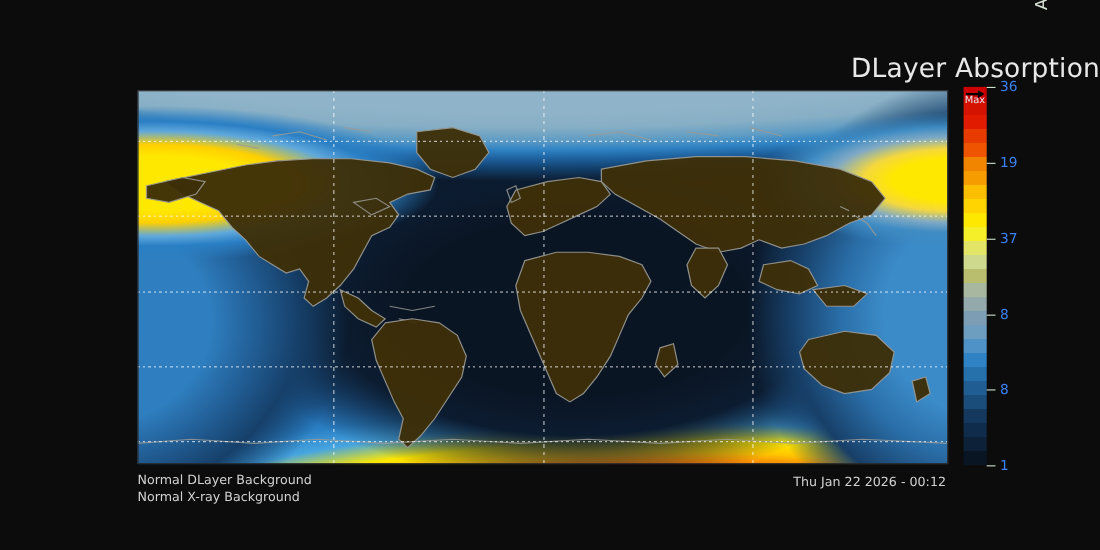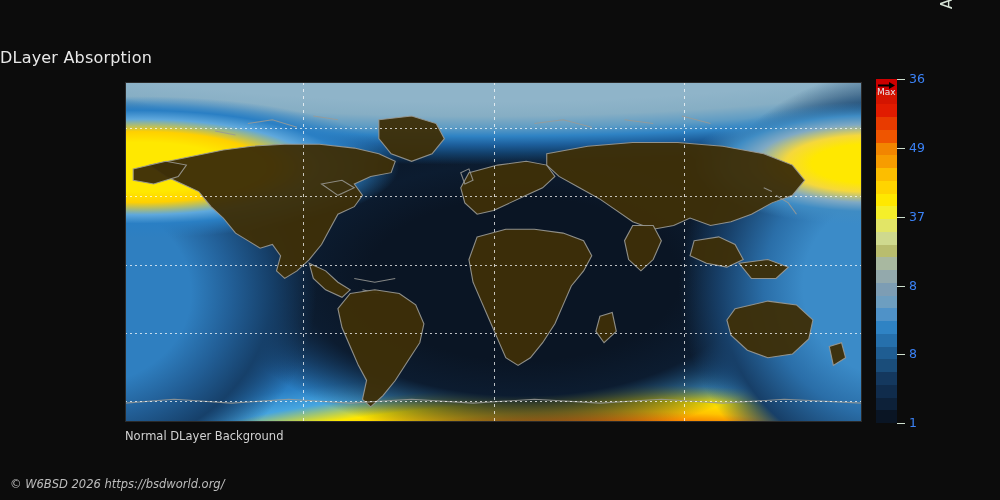--- a/index.html
+++ b/index.html
@@ -1,22 +1,22 @@
 <!DOCTYPE html>
 <html><head>
 <meta charset="utf-8">
 <style>
   html,body{margin:0;padding:0;background:#0c0c0c;}
   body{width:1000px;height:500px;overflow:hidden;
        font-family:"DejaVu Sans","Liberation Sans",sans-serif;}
   #app{position:relative;width:1000px;height:500px;background:#0c0c0c;}
 
   
-  #title{position:absolute;left:0;top:48px;width:1000px;text-align:left;
-         color:#e8e8e8;font-size:16px;letter-spacing:.2px;}
+  #title{position:absolute;left:0;top:48px;width:1000px;text-align:right;
+         color:#e8e8e8;font-size:24px;letter-spacing:.2px;}
 
   
   #map-panel{position:absolute;left:125px;top:82px;width:737px;height:340px;
              overflow:hidden;background:#0a1322;}
   .layer{position:absolute;left:0;top:0;width:100%;height:100%;}
 
   
   #abs-base{background:
     radial-gradient(150% 78% at 66% 128%,
       #e11b00 0%, #e11b00 30%, #f26000 35%, #ffc400 40%, #ffe800 44%,
@@ -192,27 +192,28 @@
   </div>
 
   <div class="ctick" style="top:79px"></div>
   <div class="ctick" style="top:148px"></div>
   <div class="ctick" style="top:217px"></div>
   <div class="ctick" style="top:286px"></div>
   <div class="ctick" style="top:354px"></div>
   <div class="ctick" style="top:423px"></div>
 
   <div class="clab" style="top:79px">36</div>
-  <div class="clab" style="top:148px">49</div>
+  <div class="clab" style="top:148px">19</div>
   <div class="clab" style="top:217px">37</div>
   <div class="clab" style="top:286px">8</div>
   <div class="clab" style="top:354px">8</div>
   <div class="clab" style="top:423px">1</div>
 
   <div id="cbar-title">Affected Frequency (MHz)</div>
 
   <div id="notes">
     <div>Normal DLayer Background</div>
+    <div>Normal X-ray Background</div>
   </div>
 
-
-  <div id="footer">© W6BSD 2026 https://bsdworld.org/</div>
+  <div id="stamp">Thu Jan 22 2026 - 00:12</div>
+
 </div>
 
 </body></html>

